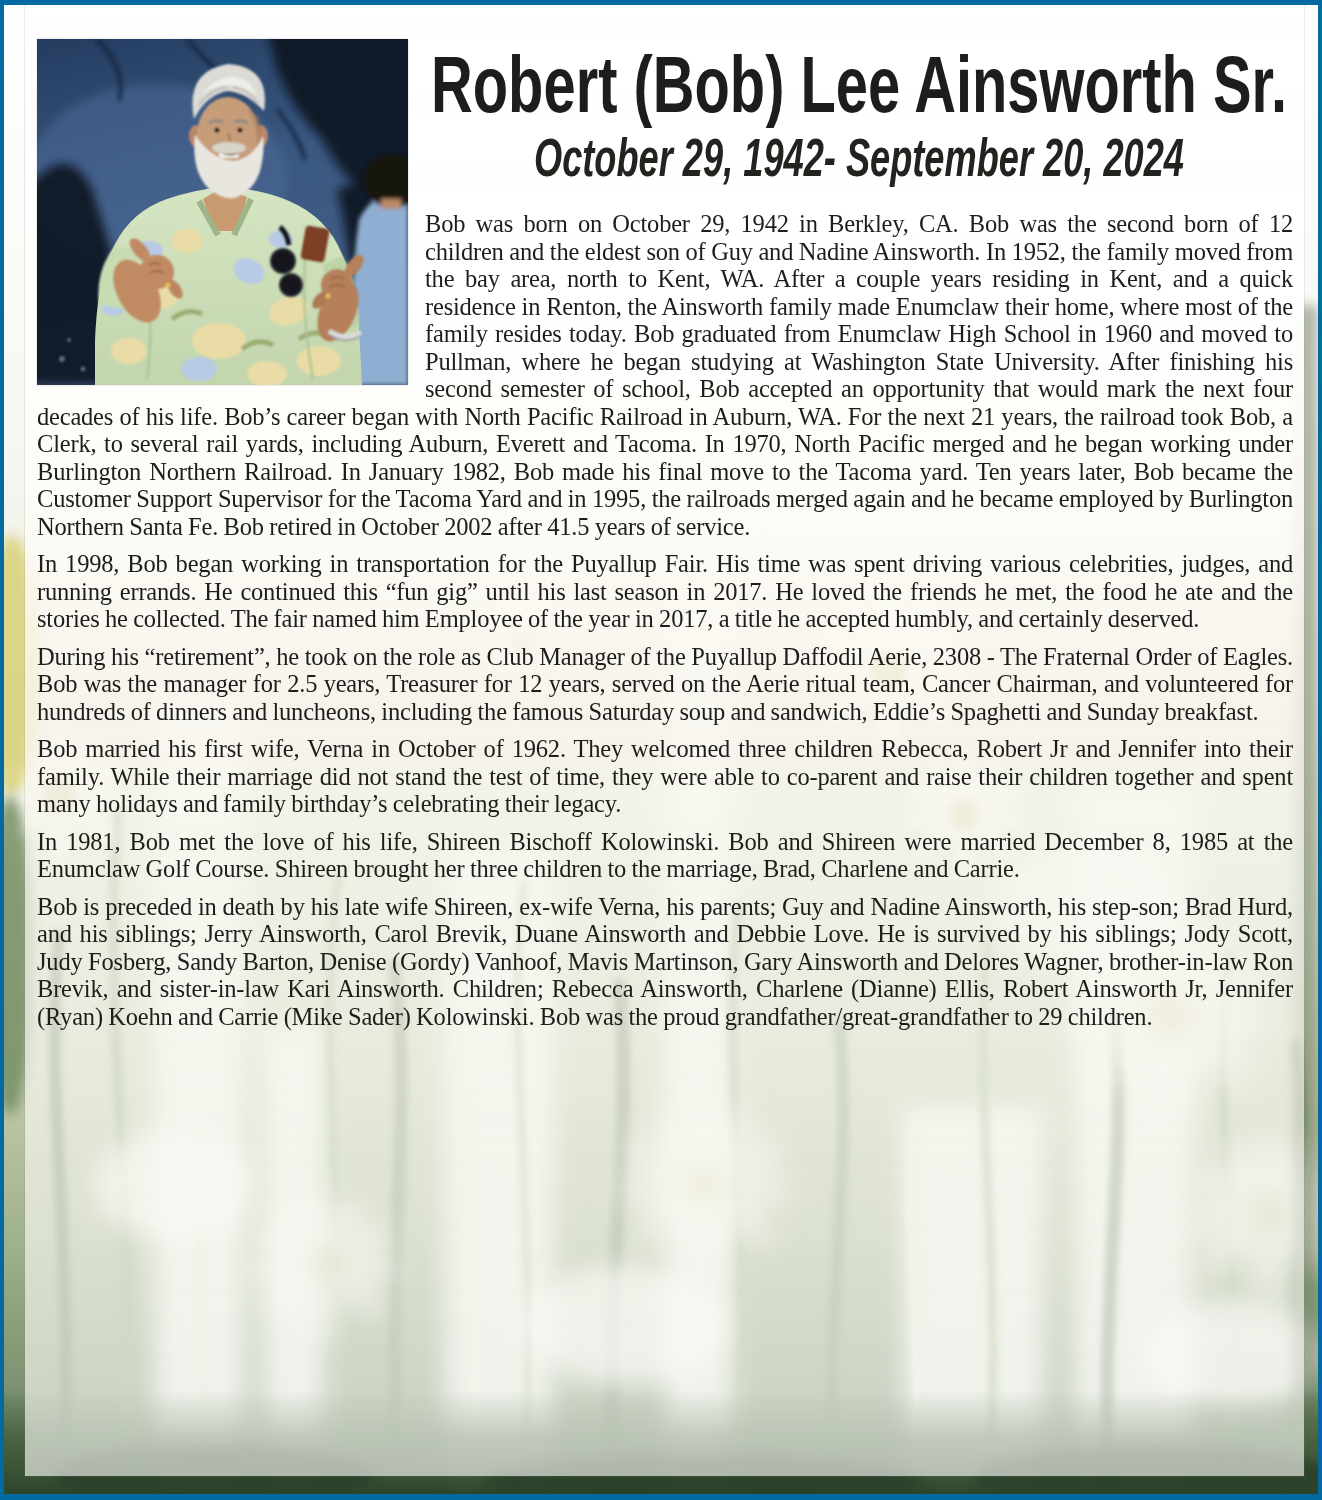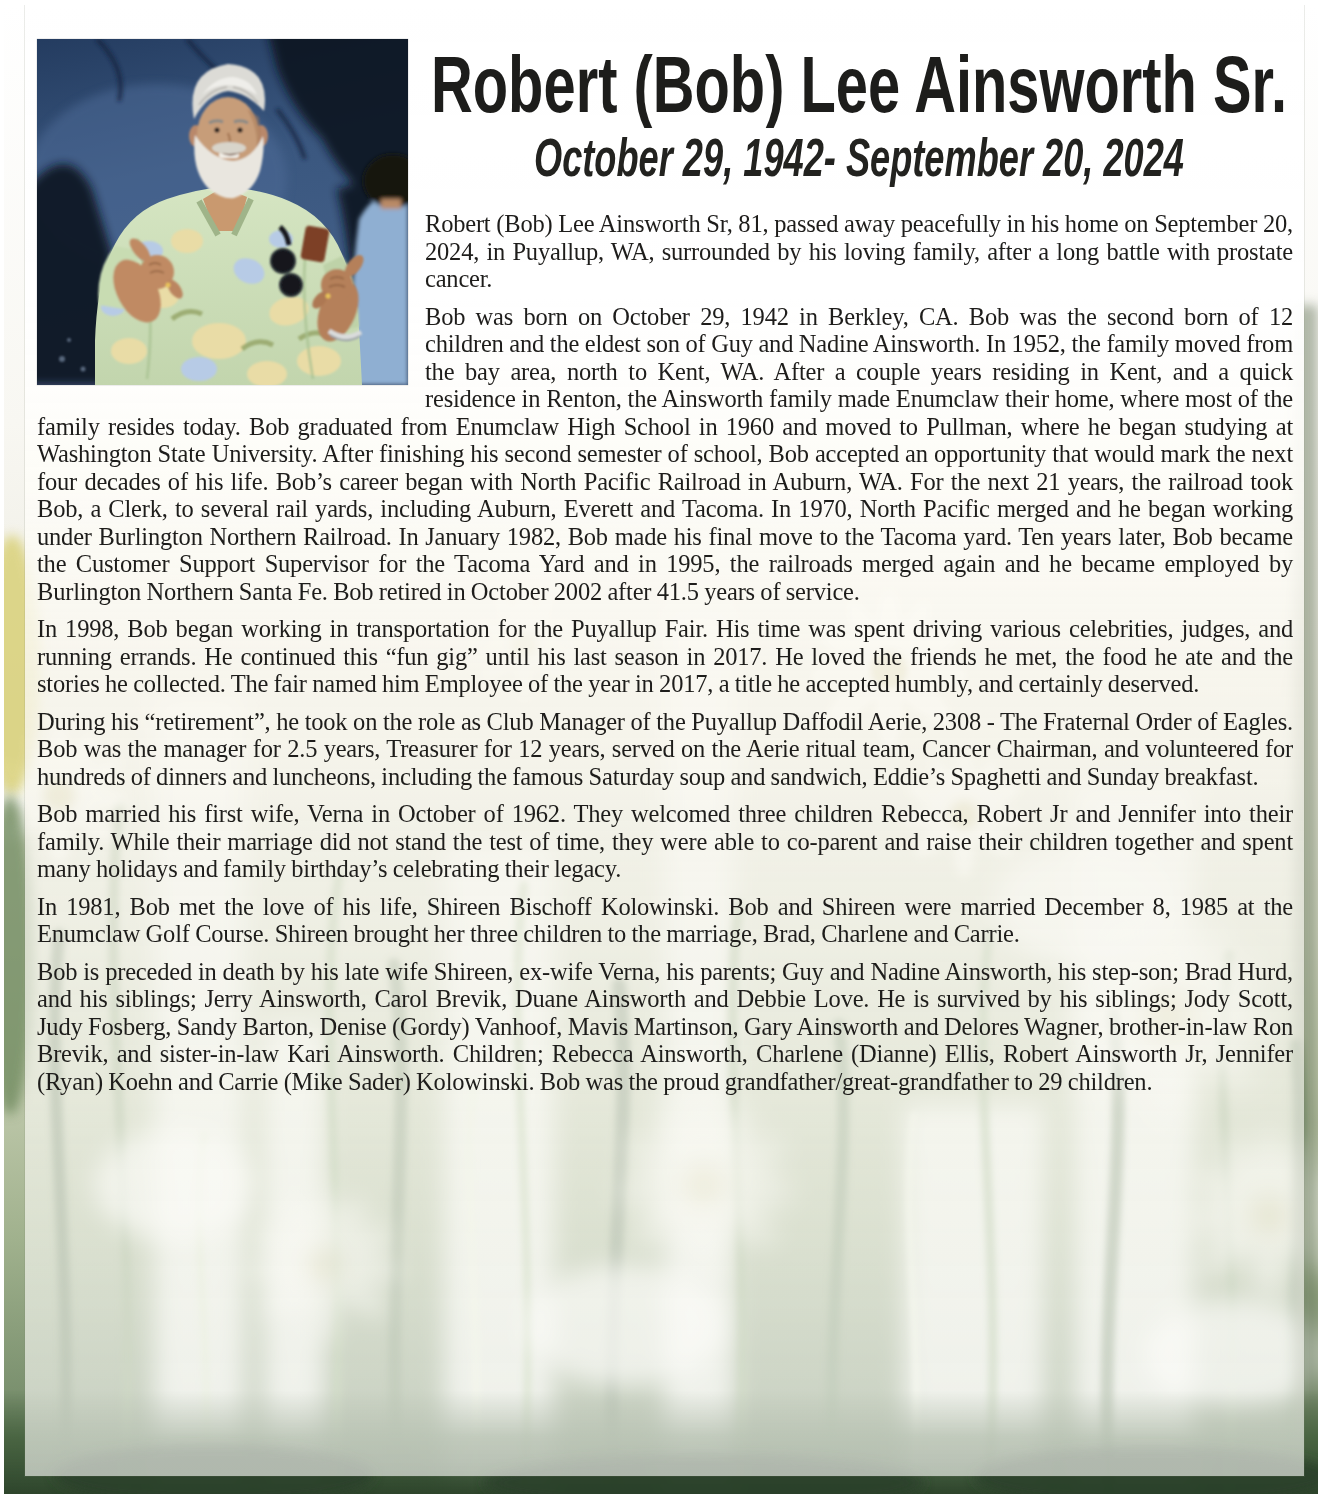--- a/index.html
+++ b/index.html
@@ -1,18 +1,18 @@
 <!DOCTYPE html>
 <html><head>
 <meta charset="utf-8">
 <style>
   html,body{margin:0;padding:0;}
   body{width:1322px;height:1500px;overflow:hidden;background:#0f0f0d;
        font-family:"Liberation Serif","DejaVu Serif",serif;}
-  .page{position:relative;width:1322px;height:1500px;background:#ffffff;}
+  .page{position:relative;width:1322px;height:1500px;background:#0369a1;}
   
   .bg{position:absolute;left:4px;top:5px;right:4px;bottom:6px;overflow:hidden;background:#eef0e6;}
   .bg svg.backdrop{position:absolute;left:0;top:0;width:100%;height:100%;display:block;}
   
   .panel{position:absolute;left:21px;top:0;right:14px;bottom:18px;
          background:linear-gradient(180deg,
             rgba(255,255,255,0.985) 0%,
             rgba(255,255,255,0.97) 20%,
             rgba(253,252,247,0.92) 33%,
             rgba(249,247,239,0.82) 46%,
@@ -309,21 +309,20 @@
           </svg>
         </div>
         <div class="line">
           <svg class="dates-svg" width="864" height="62" viewBox="0 0 864 62">
             <text x="432" y="48" text-anchor="middle" textLength="650" lengthAdjust="spacingAndGlyphs">October 29, 1942- September 20, 2024</text>
           </svg>
         </div>
       </div>
 
       <div class="body-copy">
-        <p>Robert (Bob) Lee Ainsworth Sr, 81, passed away peacefully in his home on September 20, 2024, in Puyallup, WA, surrounded by his loving family, after a long battle with prostate cancer.</p>
         <p>Bob was born on October 29, 1942 in Berkley, CA. Bob was the second born of 12 children and the eldest son of Guy and Nadine Ainsworth. In 1952, the family moved from the bay area, north to Kent, WA. After a couple years residing in Kent, and a quick residence in Renton, the Ainsworth family made Enumclaw their home, where most of the family resides today. Bob graduated from Enumclaw High School in 1960 and moved to Pullman, where he began studying at Washington State University. After finishing his second semester of school, Bob accepted an opportunity that would mark the next four decades of his life. Bob’s career began with North Pacific Railroad in Auburn, WA. For the next 21 years, the railroad took Bob, a Clerk, to several rail yards, including Auburn, Everett and Tacoma. In 1970, North Pacific merged and he began working under Burlington Northern Railroad. In January 1982, Bob made his final move to the Tacoma yard. Ten years later, Bob became the Customer Support Supervisor for the Tacoma Yard and in 1995, the railroads merged again and he became employed by Burlington Northern Santa Fe. Bob retired in October 2002 after 41.5 years of service.</p>
         <p>In 1998, Bob began working in transportation for the Puyallup Fair. His time was spent driving various celebrities, judges, and running errands. He continued this “fun gig” until his last season in 2017. He loved the friends he met, the food he ate and the stories he collected. The fair named him Employee of the year in 2017, a title he accepted humbly, and certainly deserved.</p>
         <p>During his “retirement”, he took on the role as Club Manager of the Puyallup Daffodil Aerie, 2308 - The Fraternal Order of Eagles. Bob was the manager for 2.5 years, Treasurer for 12 years, served on the Aerie ritual team, Cancer Chairman, and volunteered for hundreds of dinners and luncheons, including the famous Saturday soup and sandwich, Eddie’s Spaghetti and Sunday breakfast.</p>
         <p>Bob married his first wife, Verna in October of 1962. They welcomed three children Rebecca, Robert Jr and Jennifer into their family. While their marriage did not stand the test of time, they were able to co-parent and raise their children together and spent many holidays and family birthday’s celebrating their legacy.</p>
         <p>In 1981, Bob met the love of his life, Shireen Bischoff Kolowinski. Bob and Shireen were married December 8, 1985 at the Enumclaw Golf Course. Shireen brought her three children to the marriage, Brad, Charlene and Carrie.</p>
         <p>Bob is preceded in death by his late wife Shireen, ex-wife Verna, his parents; Guy and Nadine Ainsworth, his step-son; Brad Hurd, and his siblings; Jerry Ainsworth, Carol Brevik, Duane Ainsworth and Debbie Love. He is survived by his siblings; Jody Scott, Judy Fosberg, Sandy Barton, Denise (Gordy) Vanhoof, Mavis Martinson, Gary Ainsworth and Delores Wagner, brother-in-law Ron Brevik, and sister-in-law Kari Ainsworth. Children; Rebecca Ainsworth, Charlene (Dianne) Ellis, Robert Ainsworth Jr, Jennifer (Ryan) Koehn and Carrie (Mike Sader) Kolowinski. Bob was the proud grandfather/great-grandfather to 29 children.</p>
       </div>
 
     </div>
   </div>

